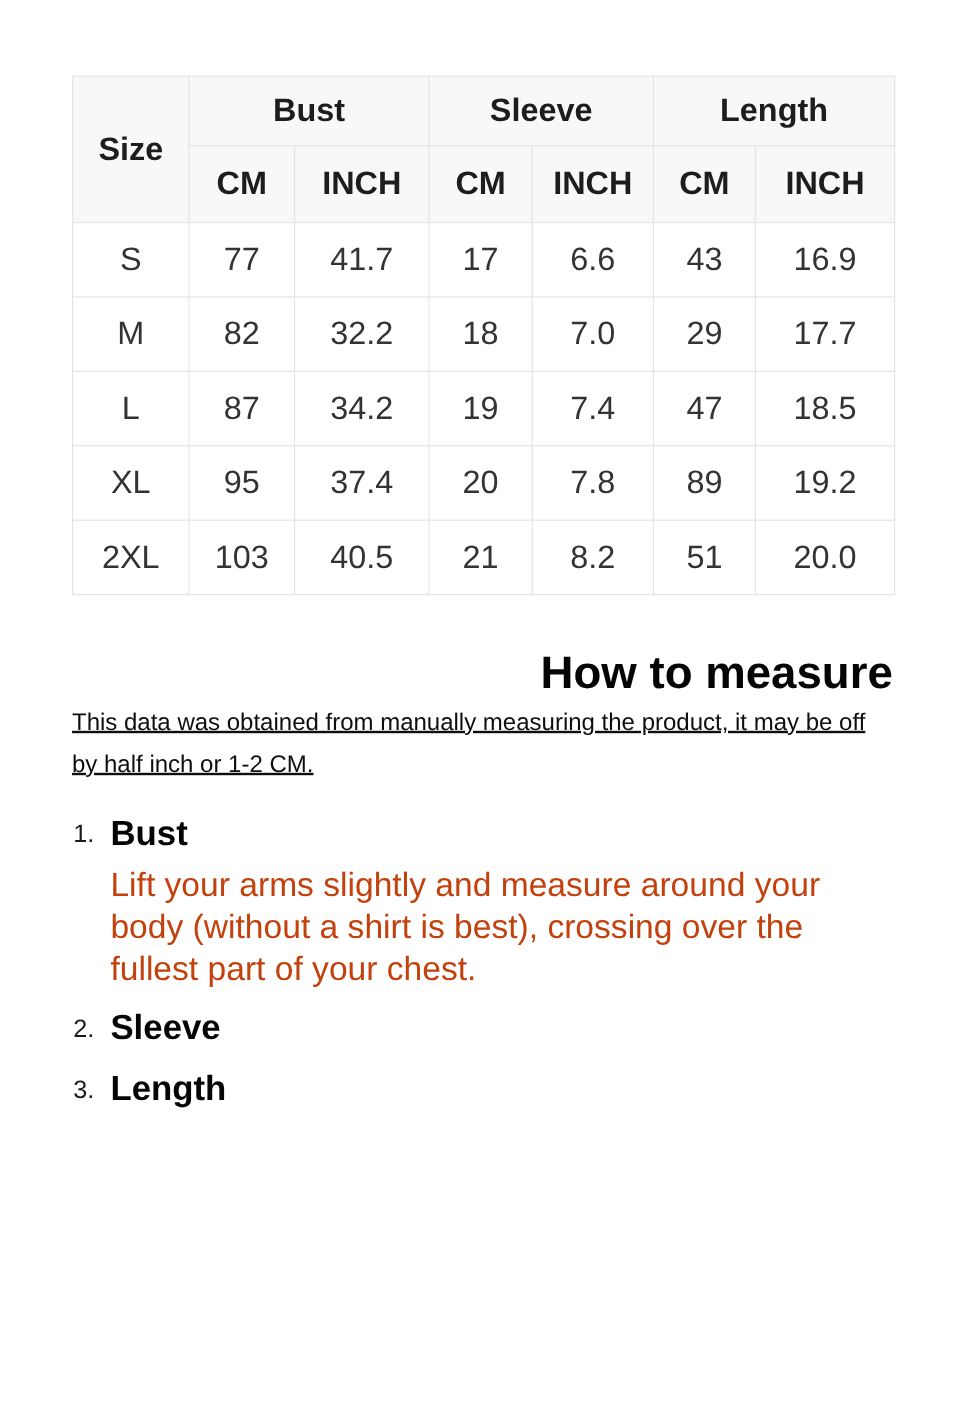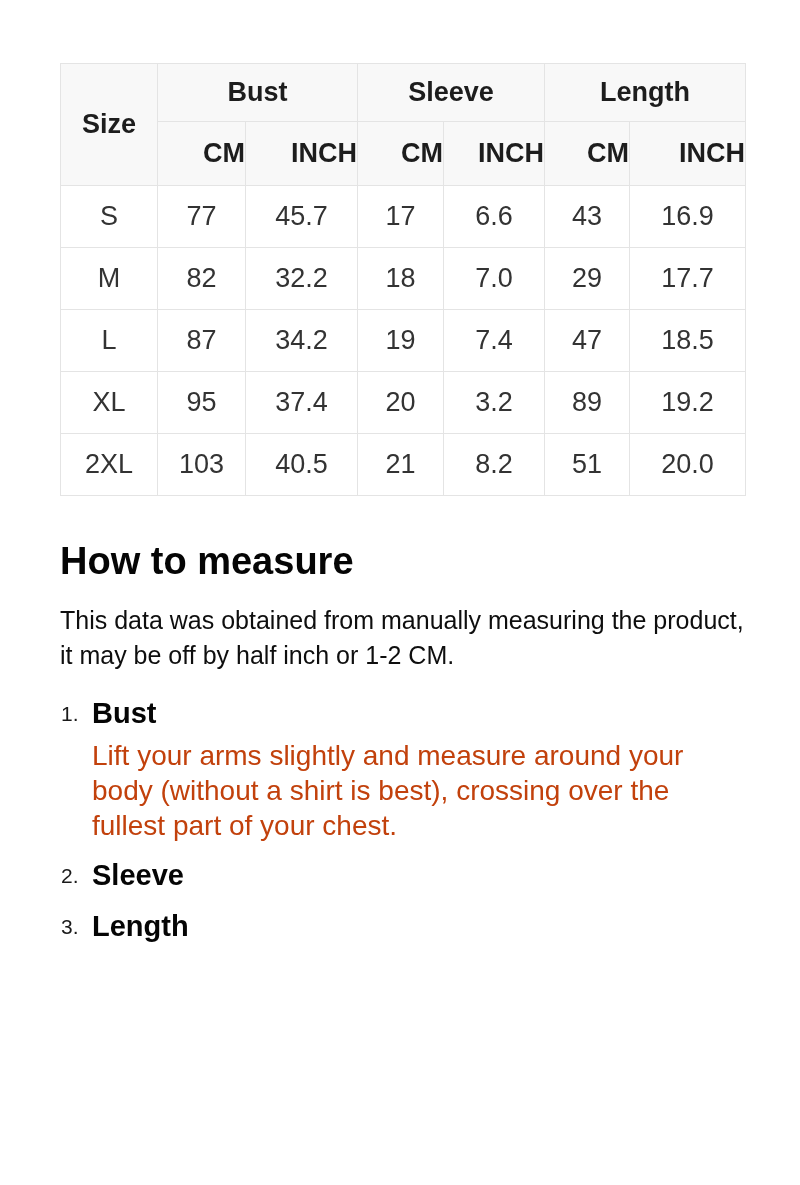--- a/index.html
+++ b/index.html
@@ -27,42 +27,44 @@
     text-align: center;
     vertical-align: middle;
     font-size: 27px;
   }
   .size-chart thead th {
     background: #f8f8f8;
     font-weight: bold;
     color: #1d1d1d;
   }
   .size-chart tr.group-row th { height: 58px; }
-  .size-chart tr.unit-row th { height: 64px; text-align: right; }
+  .size-chart tr.unit-row th { height: 64px; }
   .size-chart tbody td {
     height: 62px;
     background: #ffffff;
     color: #333333;
     font-weight: normal;
   }
 
   
   h2.howto-title {
     margin-top: 43px;
     font-size: 38px;
     line-height: 44px;
     font-weight: bold;
     color: #050505;
+    text-align: right;
   }
   p.howto-intro {
-    margin-top: 20px;
-    font-size: 25px;
+    margin-top: 2px;
+    font-size: 20px;
     line-height: 35px;
     color: #0e0e0e;
     max-width: 684px;
+    text-decoration: underline;
   }
   .steps { margin-top: 21px; }
   .step {
     position: relative;
     padding-left: 32px;
     margin-bottom: 13px;
   }
   .step-number {
     position: absolute;
     left: 1px;
@@ -112,21 +114,21 @@
         <th>CM</th>
         <th>INCH</th>
         <th>CM</th>
         <th>INCH</th>
       </tr>
     </thead>
     <tbody>
       <tr>
         <td>S</td>
         <td>77</td>
-        <td>45.7</td>
+        <td>41.7</td>
         <td>17</td>
         <td>6.6</td>
         <td>43</td>
         <td>16.9</td>
       </tr>
       <tr>
         <td>M</td>
         <td>82</td>
         <td>32.2</td>
         <td>18</td>
@@ -141,21 +143,21 @@
         <td>19</td>
         <td>7.4</td>
         <td>47</td>
         <td>18.5</td>
       </tr>
       <tr>
         <td>XL</td>
         <td>95</td>
         <td>37.4</td>
         <td>20</td>
-        <td>3.2</td>
+        <td>7.8</td>
         <td>89</td>
         <td>19.2</td>
       </tr>
       <tr>
         <td>2XL</td>
         <td>103</td>
         <td>40.5</td>
         <td>21</td>
         <td>8.2</td>
         <td>51</td>

